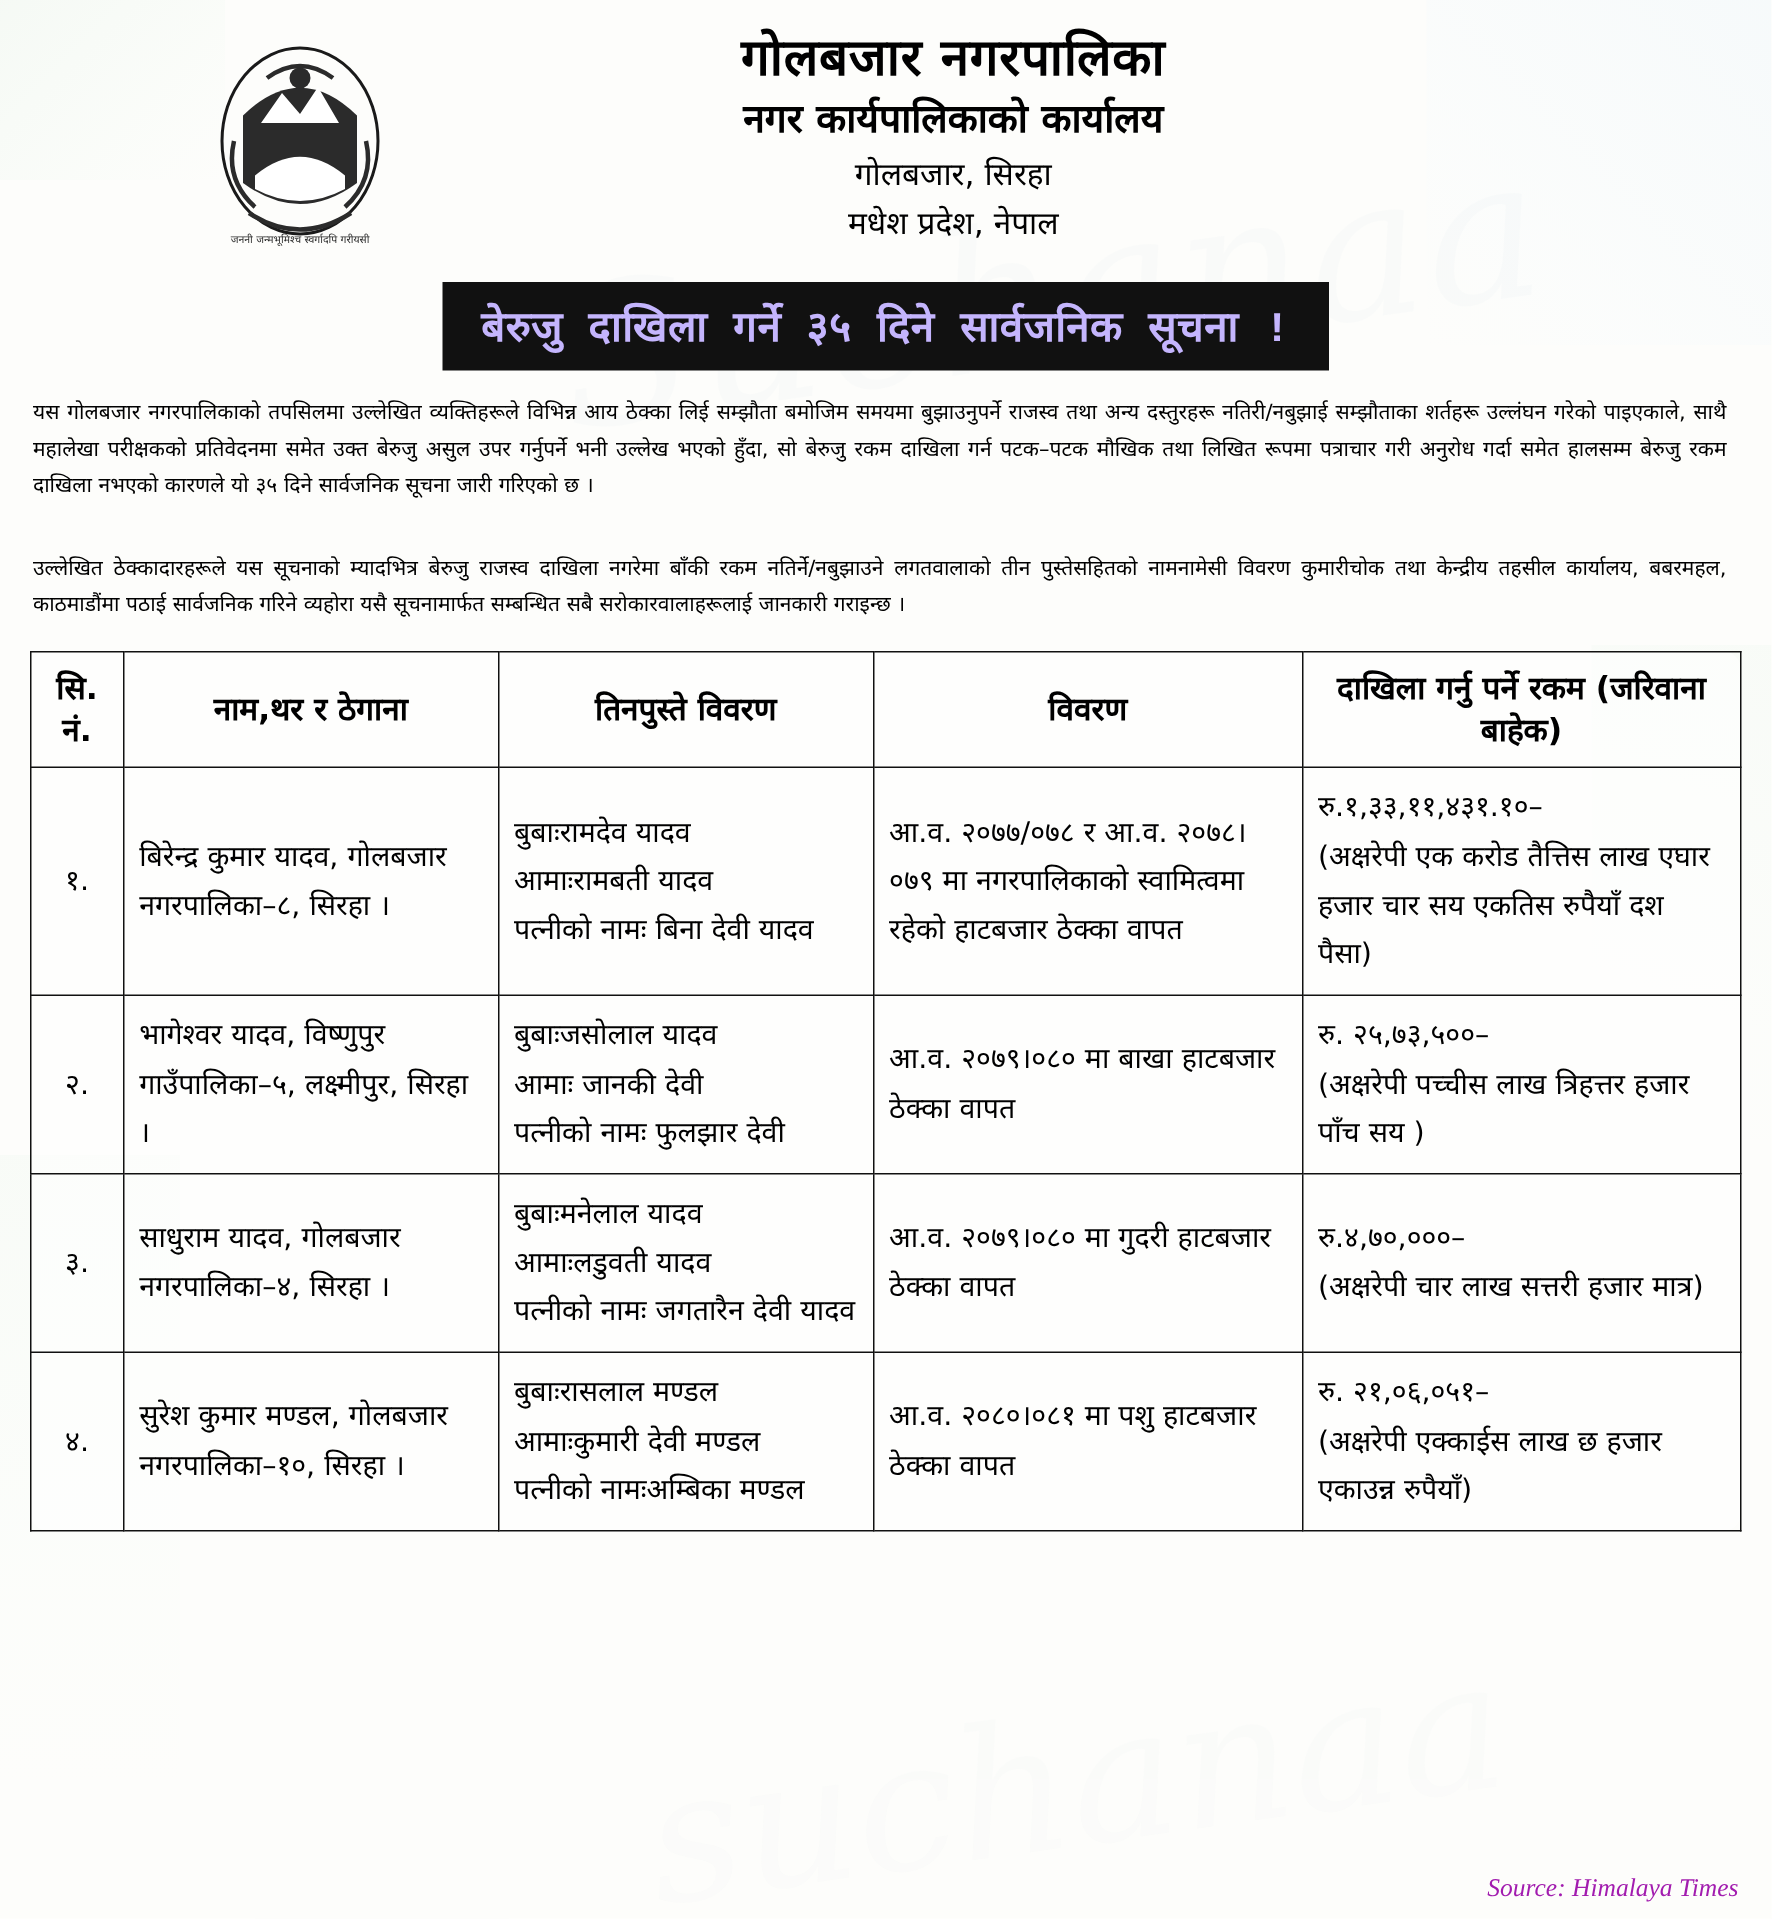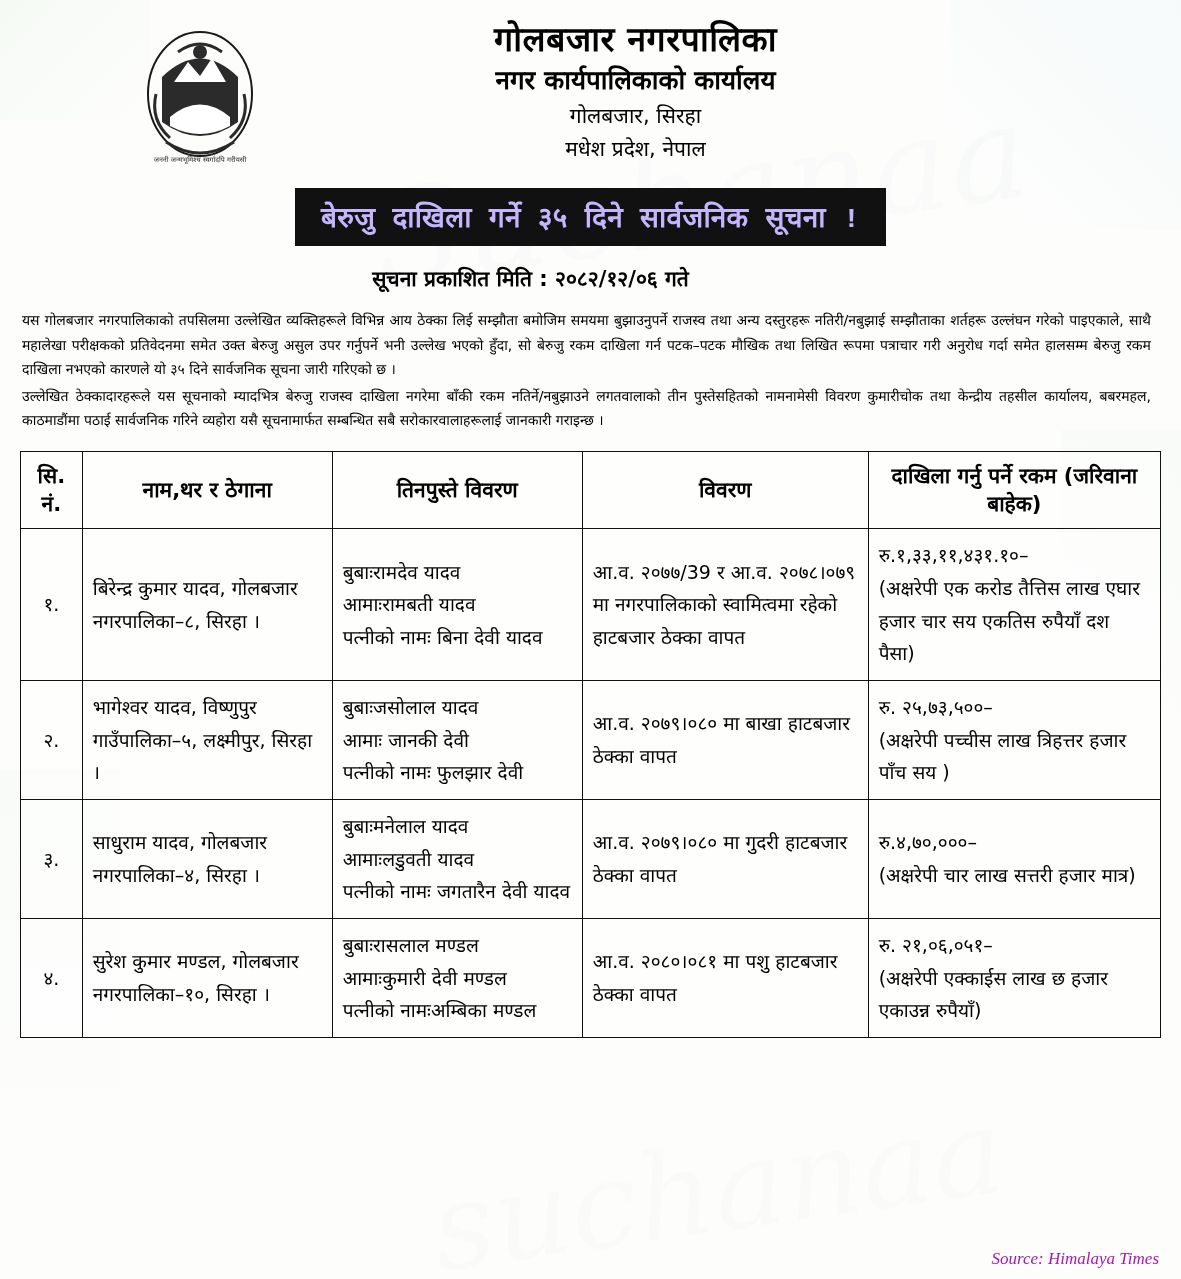--- a/index.html
+++ b/index.html
@@ -120,21 +120,21 @@
   }
   .para {
     font-family: "DejaVu Sans", sans-serif;
     font-size: 14px;
     line-height: 1.75;
     text-align: justify;
     margin-top: 16px;
     margin-left: 2px;
     margin-right: 10px;
   }
-  .para-2 { margin-top: 2px; }
+  .para-2 { margin-top: 30px; }
 
   table.notice-table {
     width: 1141px;
     border-collapse: collapse;
     margin-top: 18px;
     font-family: "DejaVu Sans", sans-serif;
     background: rgba(255,255,255,0.55);
     border-radius: 13px;
   }
   table.notice-table th,
@@ -219,41 +219,40 @@
         <div class="org-office">नगर कार्यपालिकाको कार्यालय</div>
         <div class="org-place">गोलबजार, सिरहा</div>
         <div class="org-province">मधेश प्रदेश,  नेपाल</div>
       </div>
     </div>
 
     <div class="title-banner-wrap">
       <div class="title-banner">बेरुजु दाखिला गर्ने ३५ दिने सार्वजनिक सूचना !</div>
     </div>
 
-    <div class="pub-date">सूचना प्रकाशित मिति : २०८२/१२/०६ गते</div>
 
     <div class="para">यस गोलबजार नगरपालिकाको तपसिलमा उल्लेखित व्यक्तिहरूले विभिन्न आय ठेक्का लिई सम्झौता बमोजिम समयमा बुझाउनुपर्ने राजस्व तथा अन्य दस्तुरहरू नतिरी/नबुझाई सम्झौताका शर्तहरू उल्लंघन गरेको पाइएकाले, साथै महालेखा परीक्षकको प्रतिवेदनमा समेत उक्त बेरुजु असुल उपर गर्नुपर्ने भनी उल्लेख भएको हुँदा, सो बेरुजु रकम दाखिला गर्न पटक–पटक मौखिक तथा लिखित रूपमा पत्राचार गरी अनुरोध गर्दा समेत हालसम्म बेरुजु रकम दाखिला नभएको कारणले यो ३५ दिने सार्वजनिक सूचना जारी गरिएको छ ।</div>
     <div class="para para-2">उल्लेखित ठेक्कादारहरूले यस सूचनाको म्यादभित्र बेरुजु राजस्व दाखिला नगरेमा बाँकी रकम नतिर्ने/नबुझाउने लगतवालाको तीन पुस्तेसहितको नामनामेसी विवरण कुमारीचोक तथा केन्द्रीय तहसील कार्यालय, बबरमहल, काठमाडौंमा पठाई सार्वजनिक गरिने व्यहोरा यसै सूचनामार्फत सम्बन्धित सबै सरोकारवालाहरूलाई जानकारी गराइन्छ ।</div>
 
     <table class="notice-table">
       <thead>
         <tr>
           <th class="th-sn">सि. नं.</th>
           <th class="th-name">नाम,थर र ठेगाना</th>
           <th class="th-family">तिनपुस्ते विवरण</th>
           <th class="th-detail">विवरण</th>
           <th class="th-amount">दाखिला गर्नु पर्ने रकम (जरिवाना बाहेक)</th>
         </tr>
       </thead>
       <tbody>
         <tr>
           <td class="sn">१.</td>
           <td class="c-name">बिरेन्द्र कुमार यादव, गोलबजार नगरपालिका–८, सिरहा ।</td>
           <td class="c-family">बुबाःरामदेव यादव<br>आमाःरामबती यादव<br>पत्नीको नामः बिना देवी यादव</td>
-          <td class="c-detail">आ.व. २०७७/39 र आ.व. २०७८।०७९ मा नगरपालिकाको स्वामित्वमा रहेको हाटबजार ठेक्का वापत</td>
+          <td class="c-detail">आ.व. २०७७/०७८ र आ.व. २०७८।०७९ मा नगरपालिकाको स्वामित्वमा रहेको हाटबजार ठेक्का वापत</td>
           <td class="c-amount">रु.१,३३,११,४३१.१०–<br>(अक्षरेपी एक करोड तैत्तिस लाख एघार हजार चार सय एकतिस रुपैयाँ दश पैसा)</td>
         </tr>
         <tr>
           <td class="sn">२.</td>
           <td class="c-name">भागेश्वर यादव, विष्णुपुर गाउँपालिका–५, लक्ष्मीपुर, सिरहा ।</td>
           <td class="c-family">बुबाःजसोलाल यादव<br>आमाः जानकी देवी<br>पत्नीको नामः फुलझार देवी</td>
           <td class="c-detail">आ.व. २०७९।०८० मा बाखा हाटबजार ठेक्का वापत</td>
           <td class="c-amount">रु. २५,७३,५००–<br>(अक्षरेपी पच्चीस लाख त्रिहत्तर हजार पाँच सय )</td>
         </tr>
         <tr>

